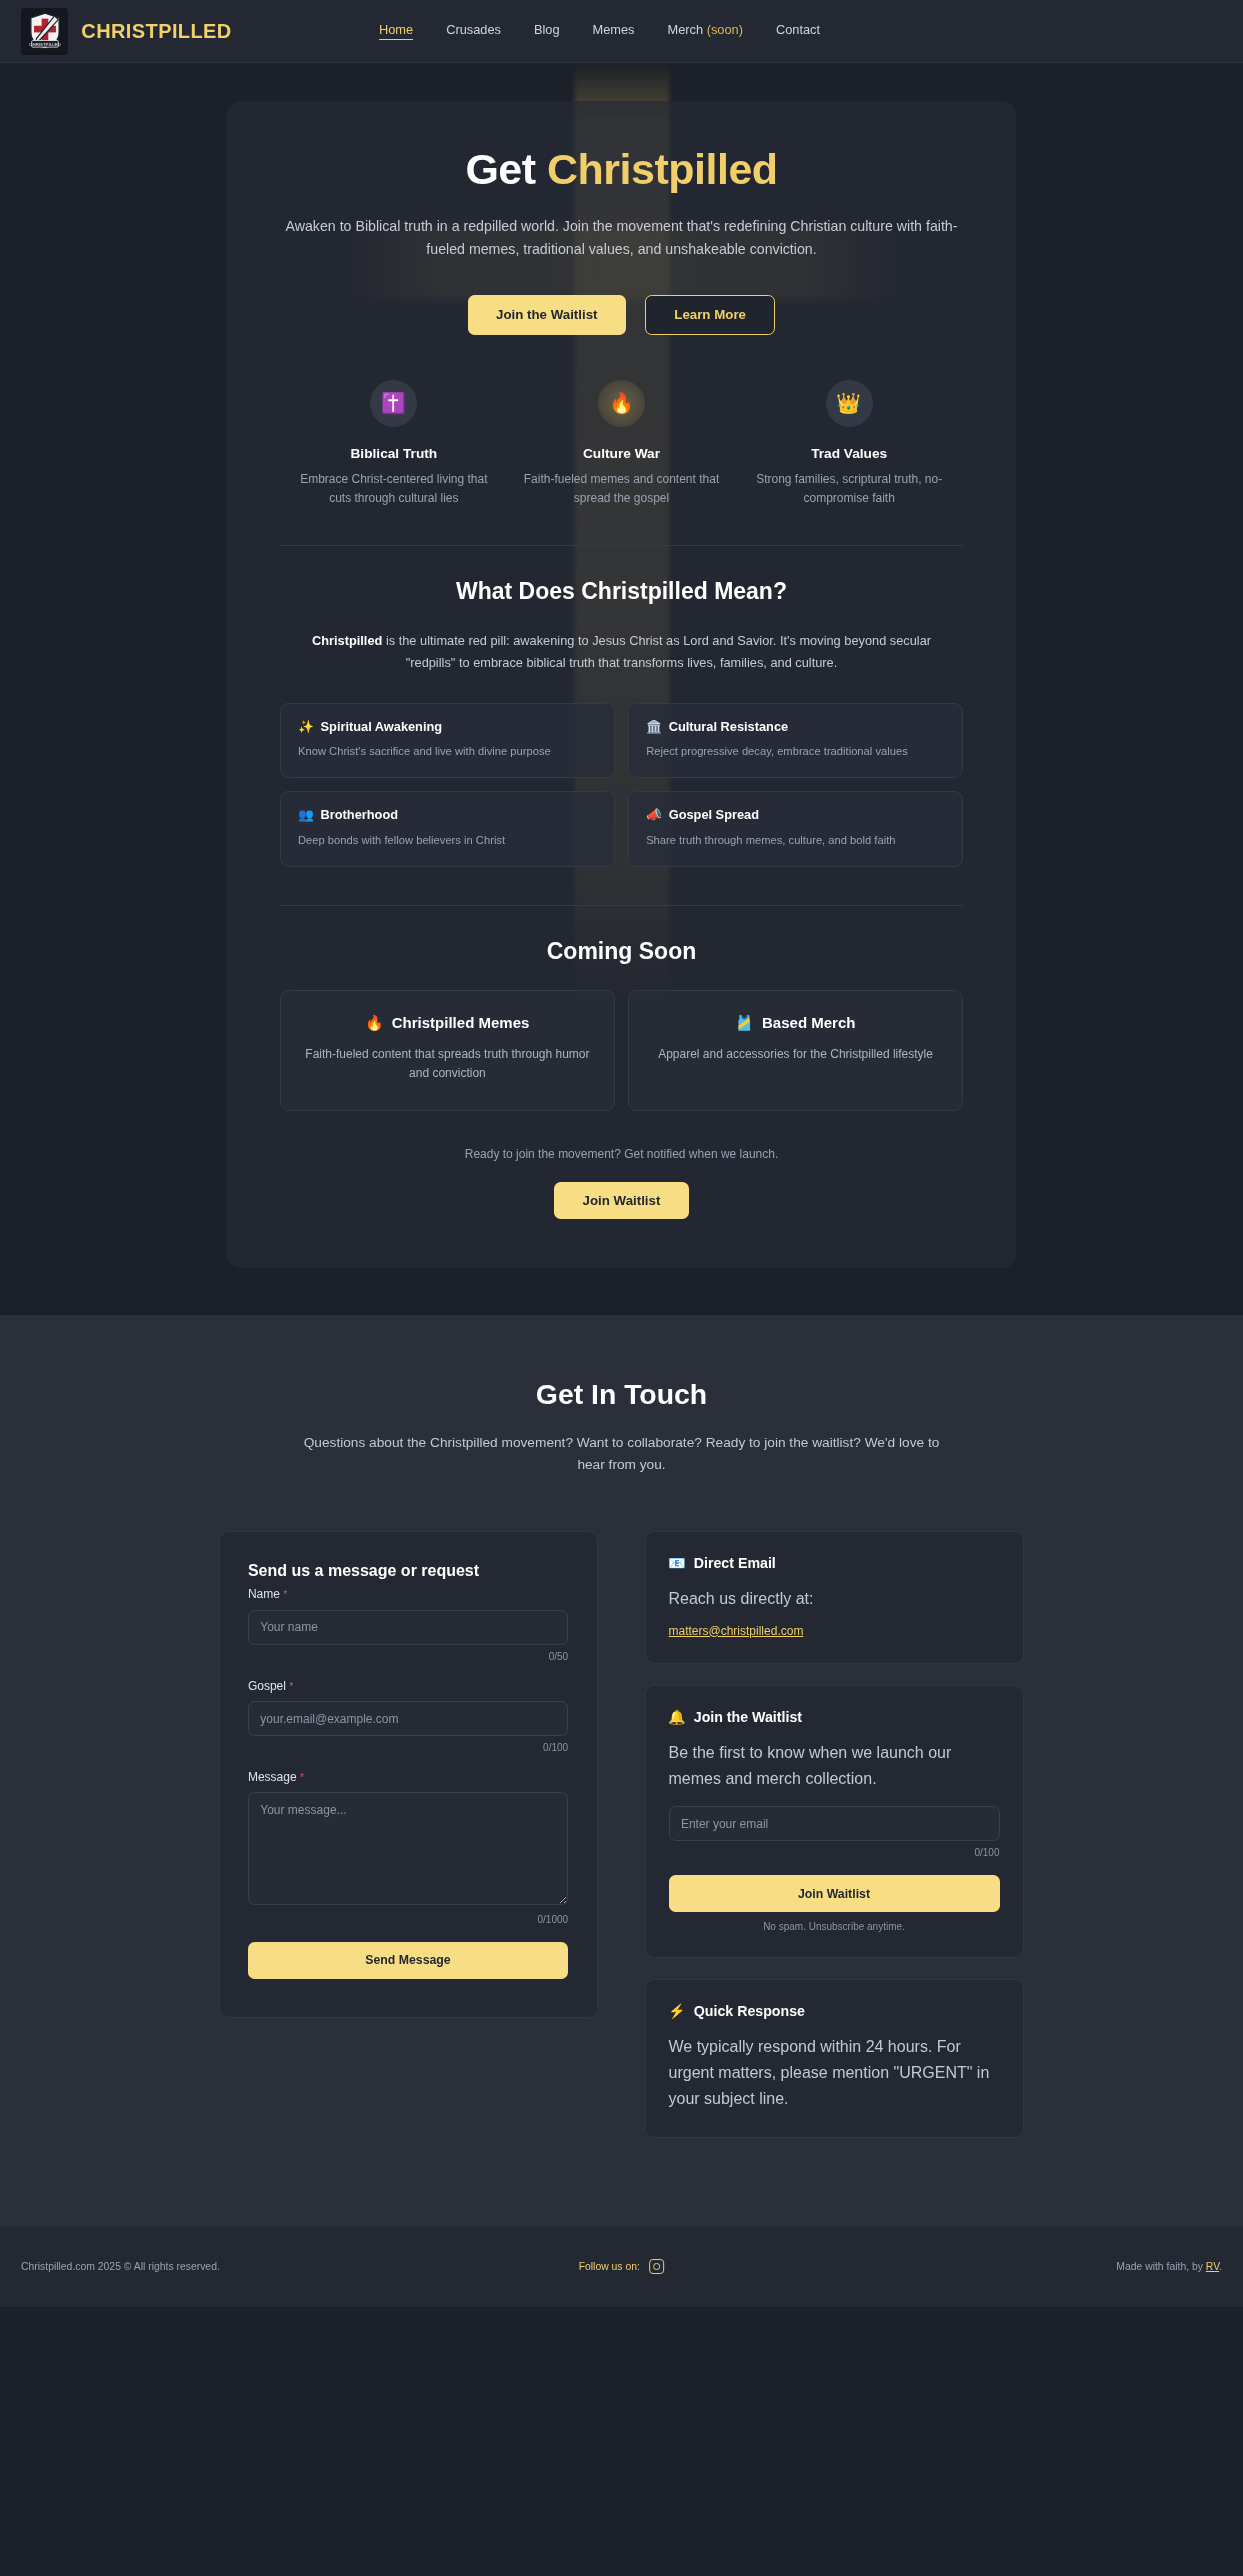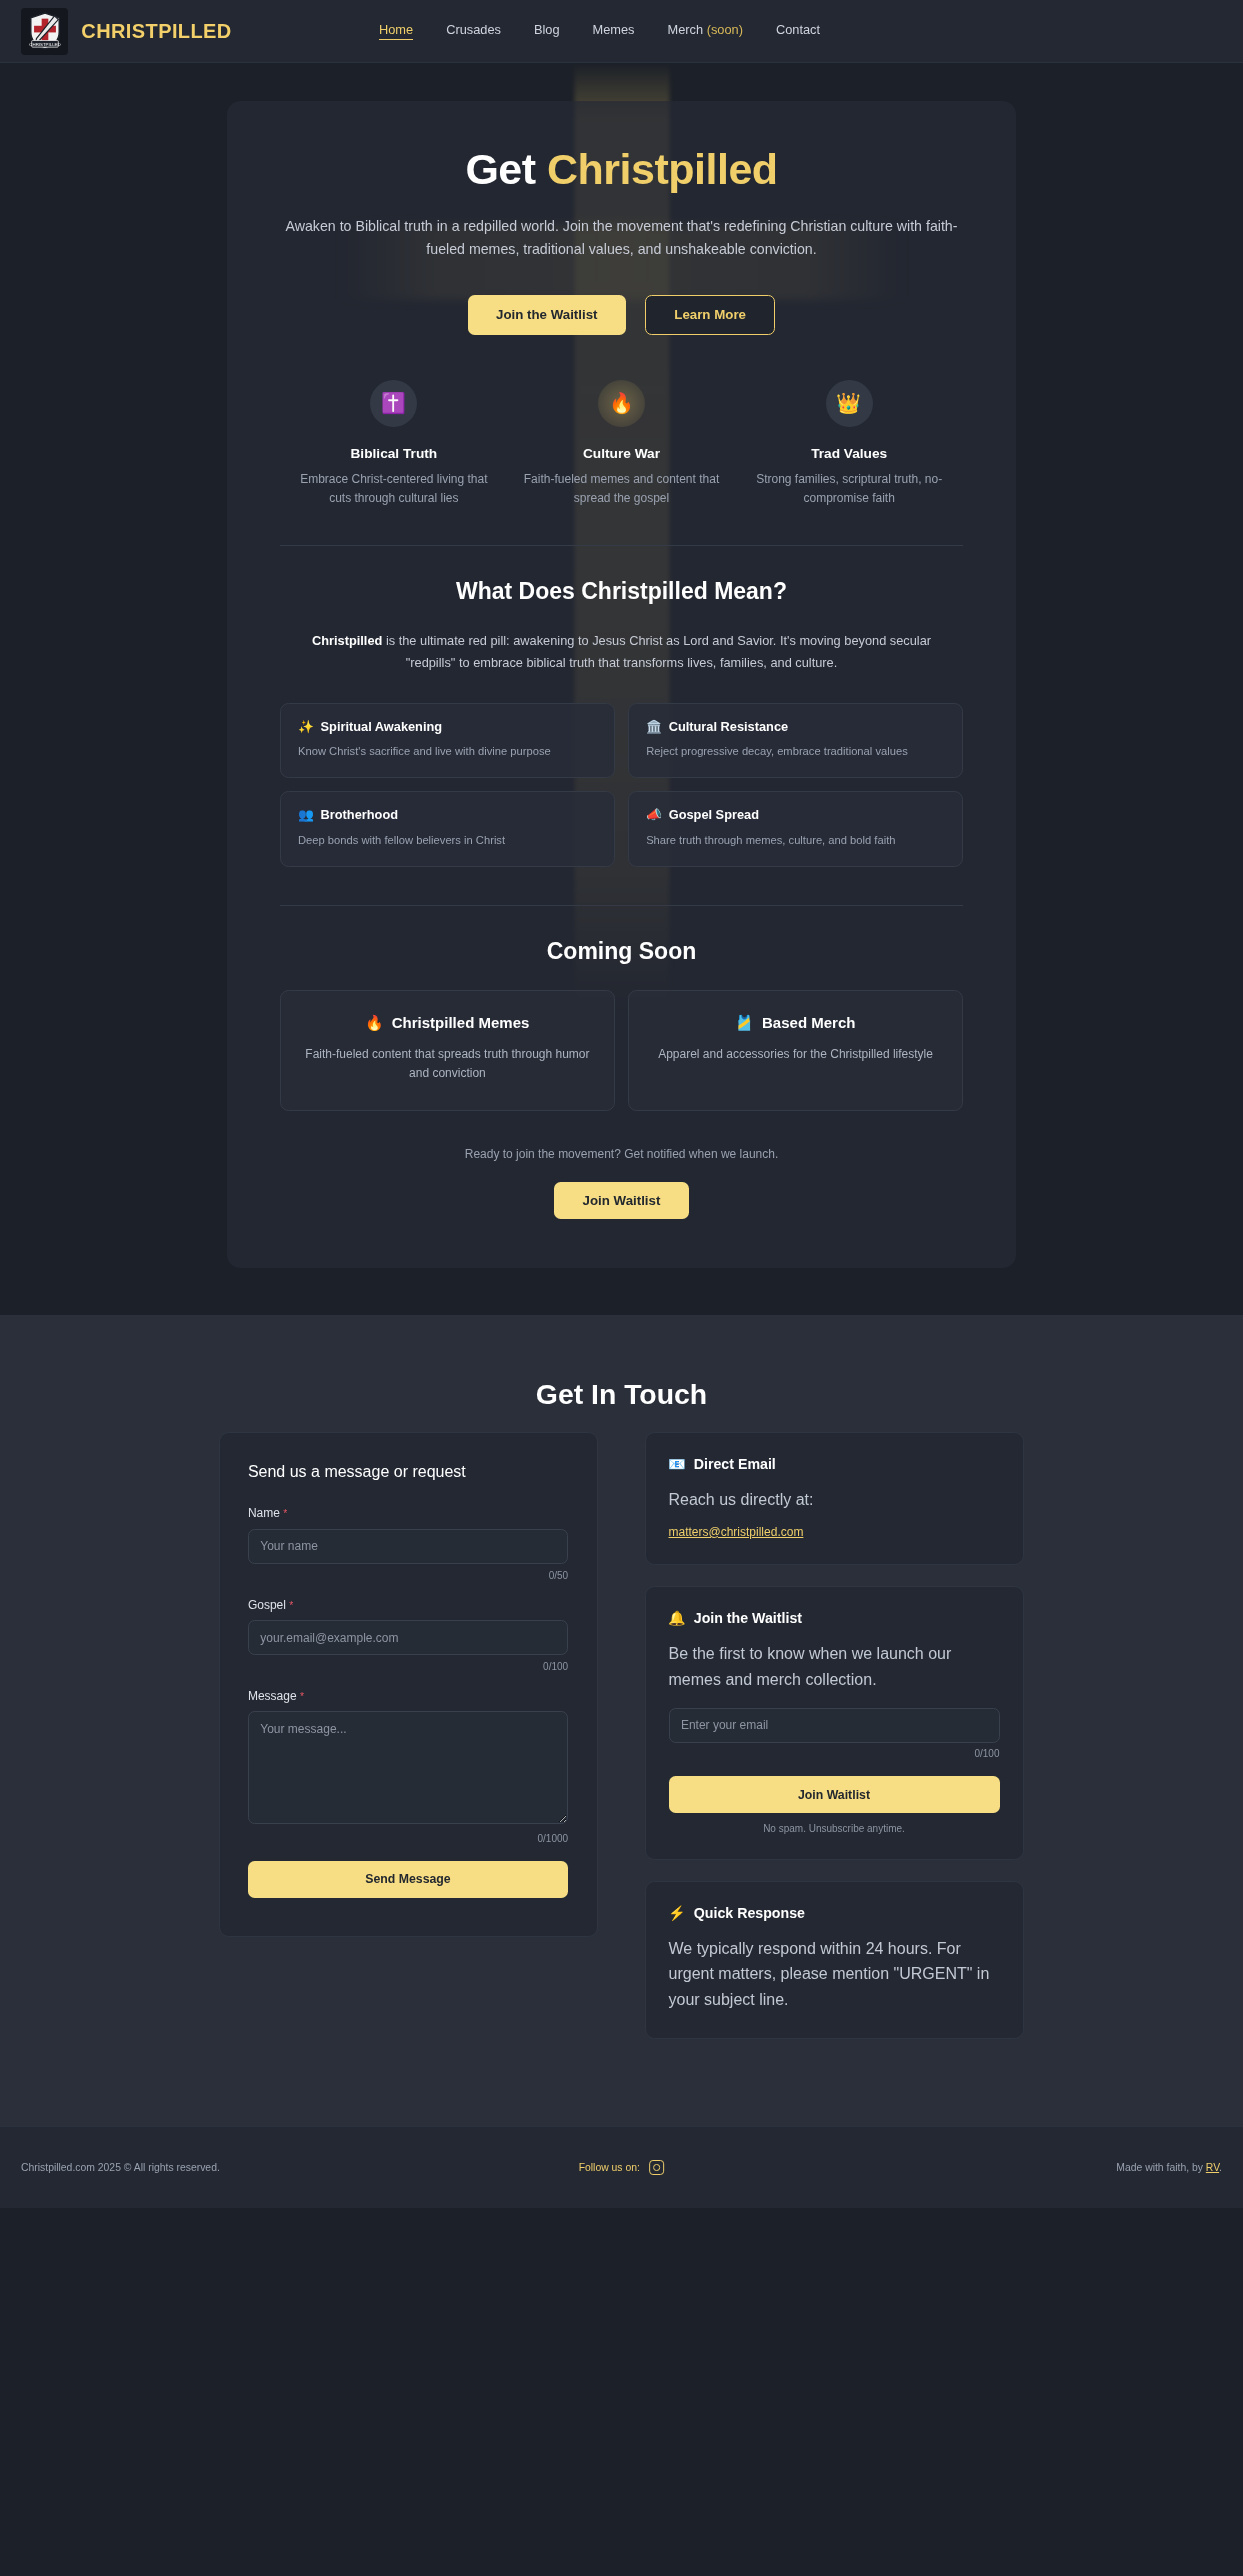--- a/index.html
+++ b/index.html
@@ -169,21 +169,21 @@
   .contact-sec { background: #2a2f3a; padding: 63px 0 66px; }
   .contact-title { text-align: center; font-size: 28.4px; font-weight: 800; color: #ffffff; margin-bottom: 21px; }
   .contact-sub { text-align: center; font-size: 13.7px; line-height: 1.6; color: #c3c9d4; max-width: 654px; margin: 0 auto 55px; }
   .contact-grid {
     width: 806px; margin: 0 auto;
     display: grid; grid-template-columns: 379px 379px; gap: 47px;
     align-items: start;
   }
   .panel { background: #232832; border: 0.9px solid #2f3642; border-radius: 9.5px; }
   .form-panel { padding: 30px 28.4px 38px; }
-  .form-title { font-size: 16px; font-weight: 400; color: #ffffff; margin-bottom: 25px; }
+  .form-title { font-size: 16px; font-weight: 700; color: #ffffff; margin-bottom: 7px; }
   .fld-label { font-size: 12px; color: #dfe3ea; margin-bottom: 8.5px; display: block; }
   .req { color: #e25563; font-size: 10.4px; }
   .inp {
     width: 100%; background: #262c36; border: 0.9px solid #3a414e;
     border-radius: 6.6px; padding: 9.5px 11.4px; color: #e4e8ef;
     font-size: 12px; font-family: "Liberation Sans", sans-serif;
   }
   .inp::placeholder { color: #8d95a3; }
   textarea.inp { height: 113px; resize: vertical; }
   .counter { text-align: right; font-size: 10px; color: #8d95a3; margin-top: 5.7px; margin-bottom: 17px; }
@@ -322,20 +322,21 @@
     </div>
     <div class="soon-cta">Ready to join the movement? Get notified when we launch.</div>
     <div class="center">
       <button class="btn btn-primary">Join Waitlist</button>
     </div>
   </div>
 </div>
 
 <div class="contact-sec">
   <h2 class="contact-title">Get In Touch</h2>
+  <p class="contact-sub">Questions about the Christpilled movement? Want to collaborate? Ready to join the waitlist? We'd love to hear from you.</p>
 
   <div class="contact-grid">
 
     <div class="panel form-panel">
       <div class="form-title">Send us a message or request</div>
 
       <label class="fld-label"><span>Name</span> <span class="req">*</span></label>
       <input class="inp" placeholder="Your name" style="">
       <div class="counter">0/50</div>
 

